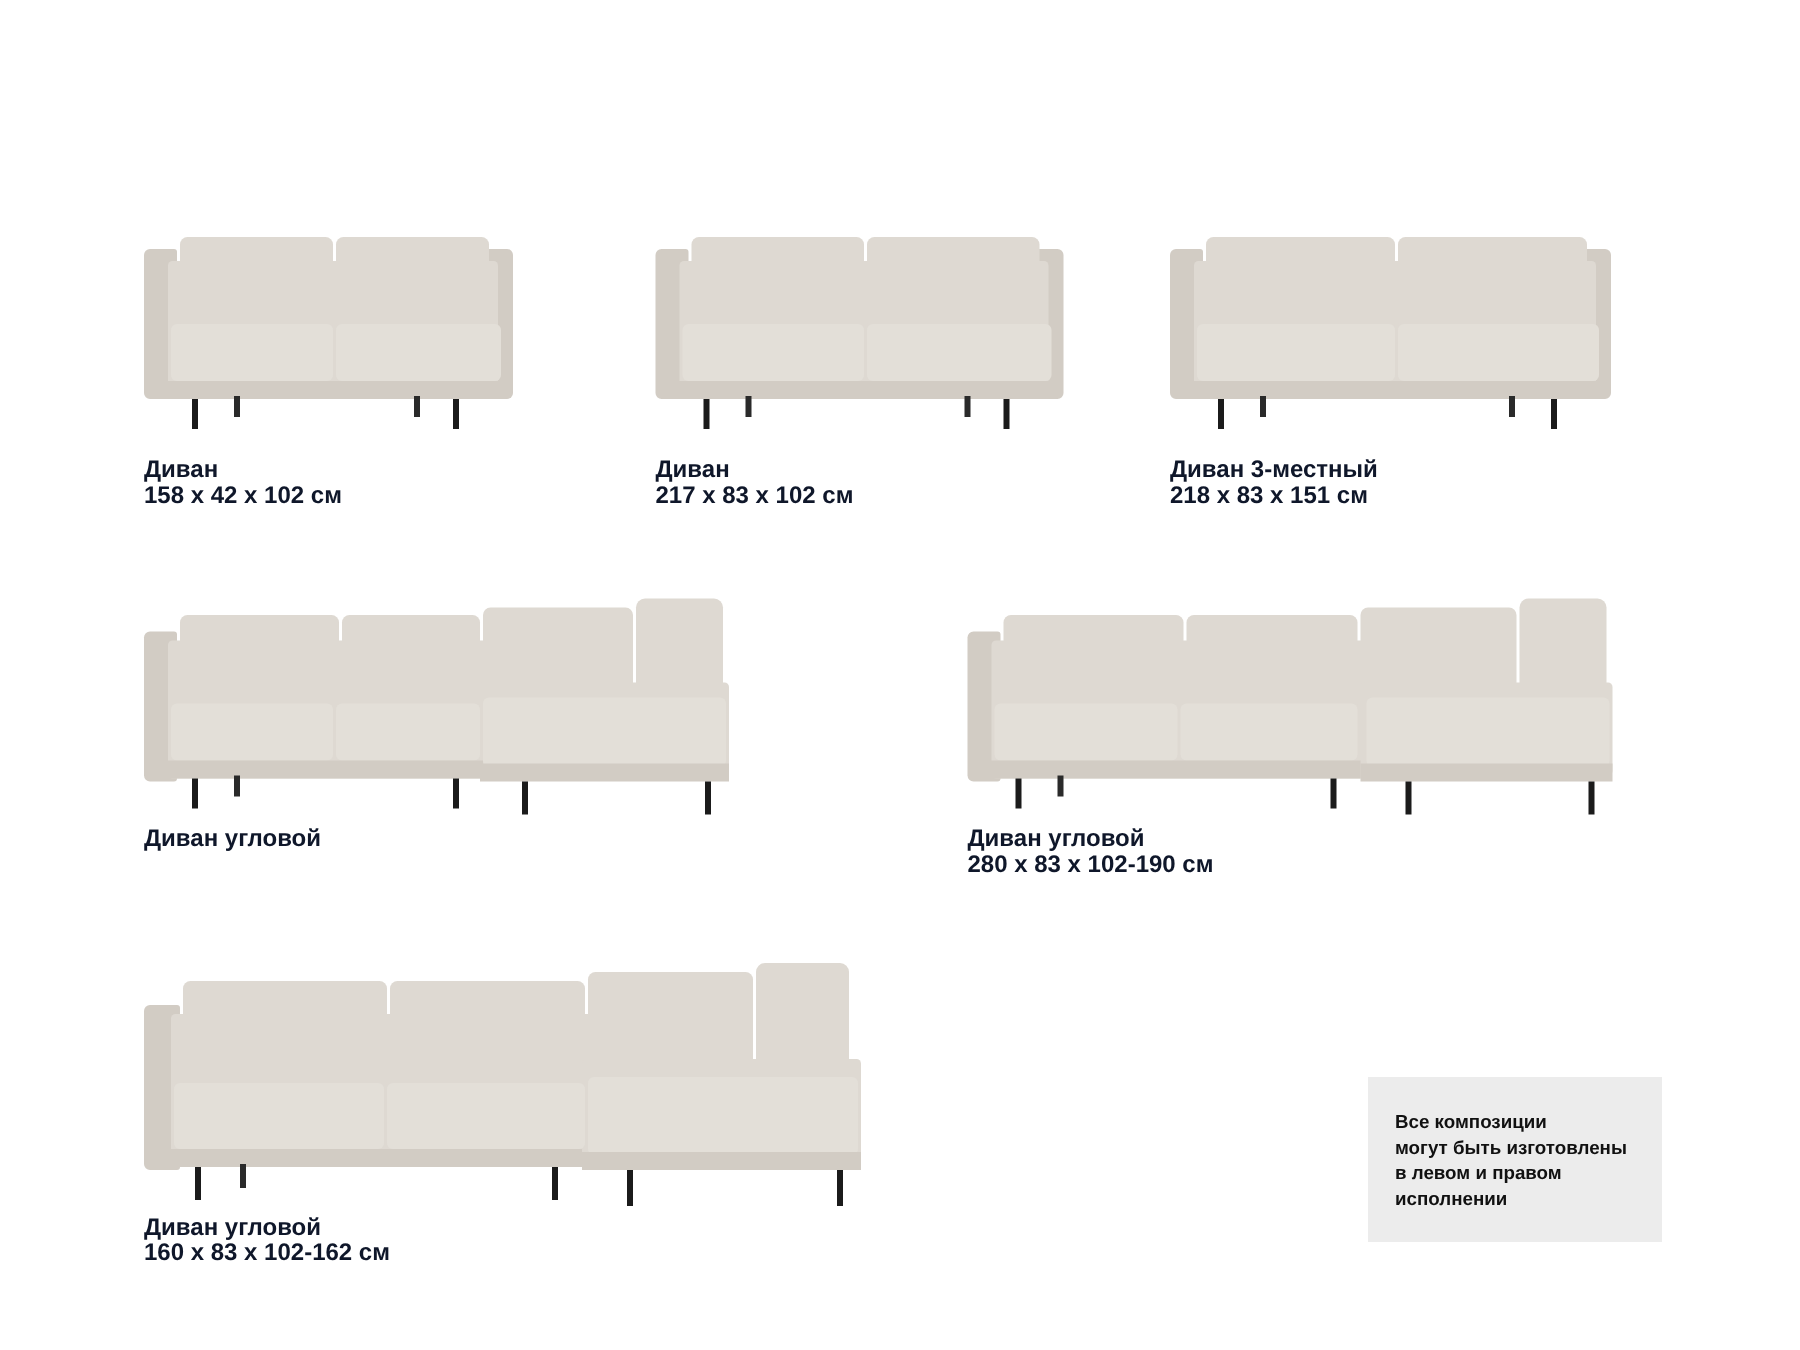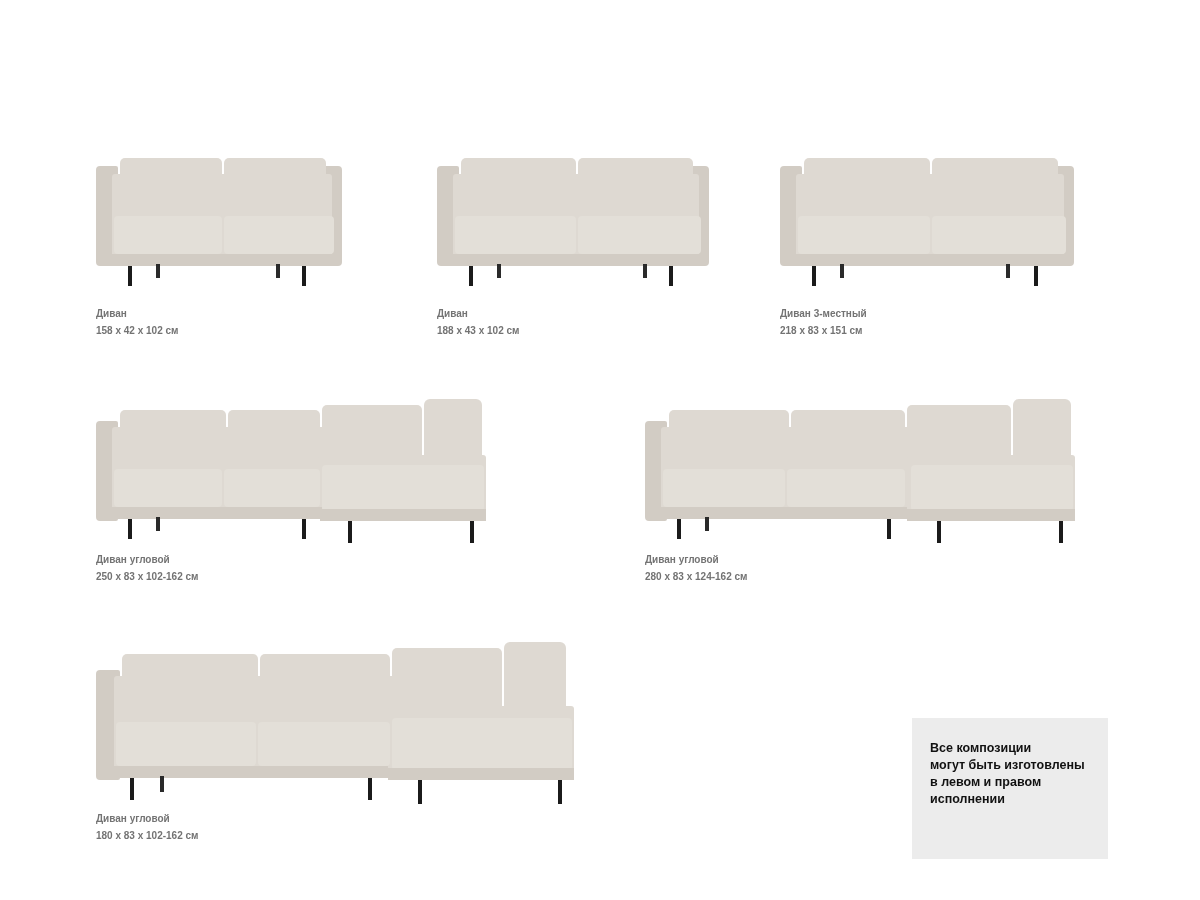--- a/index.html
+++ b/index.html
@@ -28,23 +28,23 @@
     font-weight: bold;
     letter-spacing: 0.1px;
     color: #111111;
   }
 
   
   .item {
     position: absolute;
   }
   .item-caption {
-    font-size: 10px;
+    font-size: 16px;
     line-height: 17px;
-    color: #737373;
+    color: #0f172a;
   }
   .item-caption .name {
     font-weight: bold;
     display: block;
   }
   .item-caption .dims {
     font-weight: bold;
     display: block;
   }
 
@@ -137,21 +137,21 @@
       <div class="seat seatc fabric-light" style="left:18px; top:66px; width:121px; height:38px;"></div>
       <div class="seat seatc fabric-light" style="left:141px; top:66px; width:123px; height:38px;"></div>
       <div class="base fabric-dark" style="left:4px; top:104px; width:264px; height:12px;"></div>
       <div class="leg" style="left:32px; top:116px; height:20px;"></div>
       <div class="leg" style="left:232px; top:116px; height:20px;"></div>
       <div class="leg" style="left:60px; top:114px; height:14px; background:#2a2a2a;"></div>
       <div class="leg" style="left:206px; top:114px; height:14px; background:#2a2a2a;"></div>
     </div>
     <div class="item-caption" style="margin-top:20px;">
       <span class="name">Диван</span>
-      <span class="dims">188 x 43 x 102 см</span>
+      <span class="dims">217 x 83 x 102 см</span>
     </div>
   </div>
 
   <div class="item" style="left:780px; top:150px; width:320px;">
     <div class="sofa" style="width:304px; height:135px;">
       <div class="arm fabric-dark" style="left:0px; top:16px; width:22px; height:100px; border-radius:4px 2px 2px 4px;"></div>
       <div class="arm fabric-dark" style="left:272px; top:16px; width:22px; height:100px; border-radius:2px 4px 4px 2px;"></div>
       <div class="back fabric" style="left:16px; top:24px; width:268px; height:92px; border-radius:3px;"></div>
       <div class="cushion fabric" style="left:24px; top:8px; width:126px; height:60px;"></div>
       <div class="cushion fabric" style="left:152px; top:8px; width:126px; height:60px;"></div>
@@ -193,21 +193,20 @@
       <div class="base fabric-dark" style="left:224px; top:126px; width:166px; height:12px;"></div>
 
       <div class="leg" style="left:32px; top:136px; height:20px;"></div>
       <div class="leg" style="left:206px; top:136px; height:20px;"></div>
       <div class="leg" style="left:252px; top:138px; height:22px;"></div>
       <div class="leg" style="left:374px; top:138px; height:22px;"></div>
       <div class="leg" style="left:60px; top:134px; height:14px; background:#2a2a2a;"></div>
     </div>
     <div class="item-caption" style="margin-top:18px;">
       <span class="name">Диван угловой</span>
-      <span class="dims">250 x 83 x 102-162 см</span>
     </div>
   </div>
 
   <div class="item" style="left:645px; top:383px; width:460px;">
     <div class="sofa" style="width:450px; height:150px;">
       <div class="arm fabric-dark" style="left:0px; top:38px; width:22px; height:100px; border-radius:4px 2px 2px 4px;"></div>
       <div class="back fabric" style="left:16px; top:44px; width:276px; height:92px; border-radius:3px;"></div>
       <div class="cushion fabric" style="left:24px; top:27px; width:120px; height:62px;"></div>
       <div class="cushion fabric" style="left:146px; top:27px; width:114px; height:62px;"></div>
       <div class="cushion fabric" style="left:262px; top:22px; width:104px; height:62px;"></div>
@@ -219,21 +218,21 @@
       <div class="base fabric-dark" style="left:4px; top:124px; width:258px; height:12px;"></div>
       <div class="base fabric-dark" style="left:262px; top:126px; width:168px; height:12px;"></div>
       <div class="leg" style="left:32px; top:136px; height:20px;"></div>
       <div class="leg" style="left:242px; top:136px; height:20px;"></div>
       <div class="leg" style="left:292px; top:138px; height:22px;"></div>
       <div class="leg" style="left:414px; top:138px; height:22px;"></div>
       <div class="leg" style="left:60px; top:134px; height:14px; background:#2a2a2a;"></div>
     </div>
     <div class="item-caption" style="margin-top:18px;">
       <span class="name">Диван угловой</span>
-      <span class="dims">280 x 83 x 124-162 см</span>
+      <span class="dims">280 x 83 x 102-190 см</span>
     </div>
   </div>
 
   <div class="item" style="left:96px; top:628px; width:520px;">
     <div class="sofa" style="width:510px; height:160px;">
       <div class="arm fabric-dark" style="left:0px; top:42px; width:24px; height:110px; border-radius:4px 2px 2px 4px;"></div>
       <div class="back fabric" style="left:18px; top:48px; width:300px; height:102px; border-radius:3px;"></div>
       <div class="cushion fabric" style="left:26px; top:26px; width:136px; height:70px;"></div>
       <div class="cushion fabric" style="left:164px; top:26px; width:130px; height:70px;"></div>
       <div class="cushion fabric" style="left:296px; top:20px; width:110px; height:70px;"></div>
@@ -245,24 +244,24 @@
       <div class="base fabric-dark" style="left:4px; top:138px; width:288px; height:12px;"></div>
       <div class="base fabric-dark" style="left:292px; top:140px; width:186px; height:12px;"></div>
       <div class="leg" style="left:34px; top:150px; height:22px;"></div>
       <div class="leg" style="left:272px; top:150px; height:22px;"></div>
       <div class="leg" style="left:322px; top:152px; height:24px;"></div>
       <div class="leg" style="left:462px; top:152px; height:24px;"></div>
       <div class="leg" style="left:64px; top:148px; height:16px; background:#2a2a2a;"></div>
     </div>
     <div class="item-caption" style="margin-top:22px;">
       <span class="name">Диван угловой</span>
-      <span class="dims">180 x 83 x 102-162 см</span>
-    </div>
-  </div>
-
-  <div class="note-box" style="left:912px; top:718px; width:196px; height:141px;">
+      <span class="dims">160 x 83 x 102-162 см</span>
+    </div>
+  </div>
+
+  <div class="note-box" style="left:912px; top:718px; width:196px; height:110px;">
     <div class="note-text">Все композиции
 могут быть изготовлены
 в левом и правом
 исполнении</div>
   </div>
 
 </div>
 
 </body></html>

